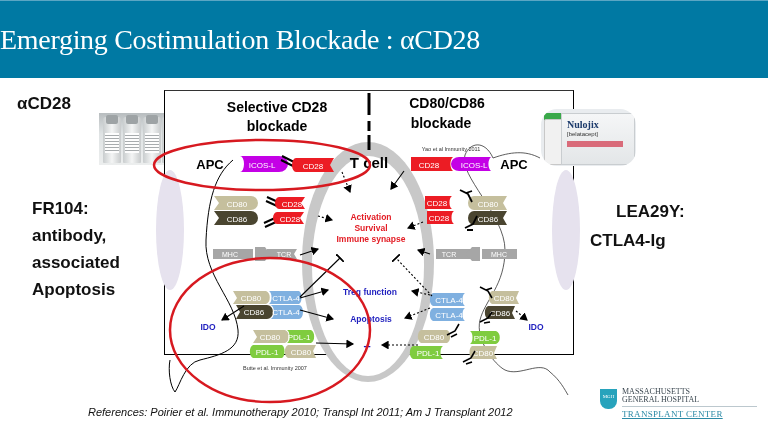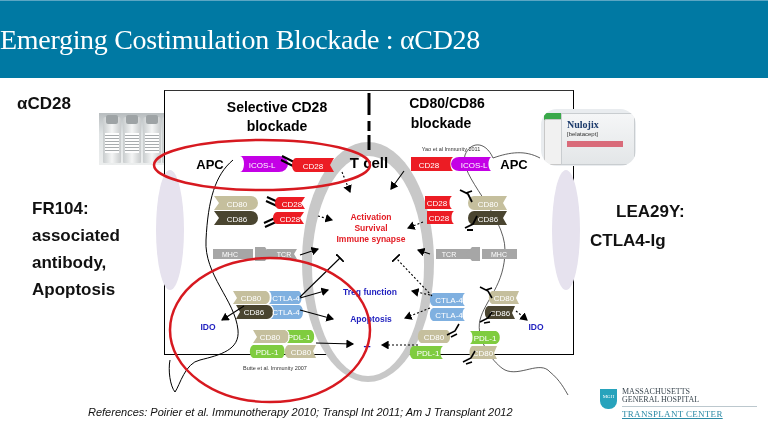--- a/index.html
+++ b/index.html
@@ -39,22 +39,22 @@
 
 <div class="abs side-title" style="left:17px;top:94px;">αCD28</div>
 <div class="vials">
   <div class="vial" style="left:4px"></div>
   <div class="vial" style="left:24px"></div>
   <div class="vial" style="left:44px"></div>
   <div class="vial" style="left:63px"></div>
 </div>
 <div class="abs side-text" style="left:32px;top:178px;margin-top:17px;">FR104:</div>
 <div class="abs side-text" style="left:32px;top:222px;">
+  <div>antibody,</div>
   <div>associated</div>
-  <div>antibody,</div>
   <div>Apoptosis</div>
 </div>
 
 <div class="diagram-frame"></div>
 
 <svg class="abs" style="left:0;top:0;" width="768" height="432" viewBox="0 0 768 432">
   <defs>
     <marker id="ah" markerWidth="8" markerHeight="8" refX="6" refY="4" orient="auto">
         <path d="M0,0 L7,4 L0,8 z" fill="#000"></path>
       </marker>

